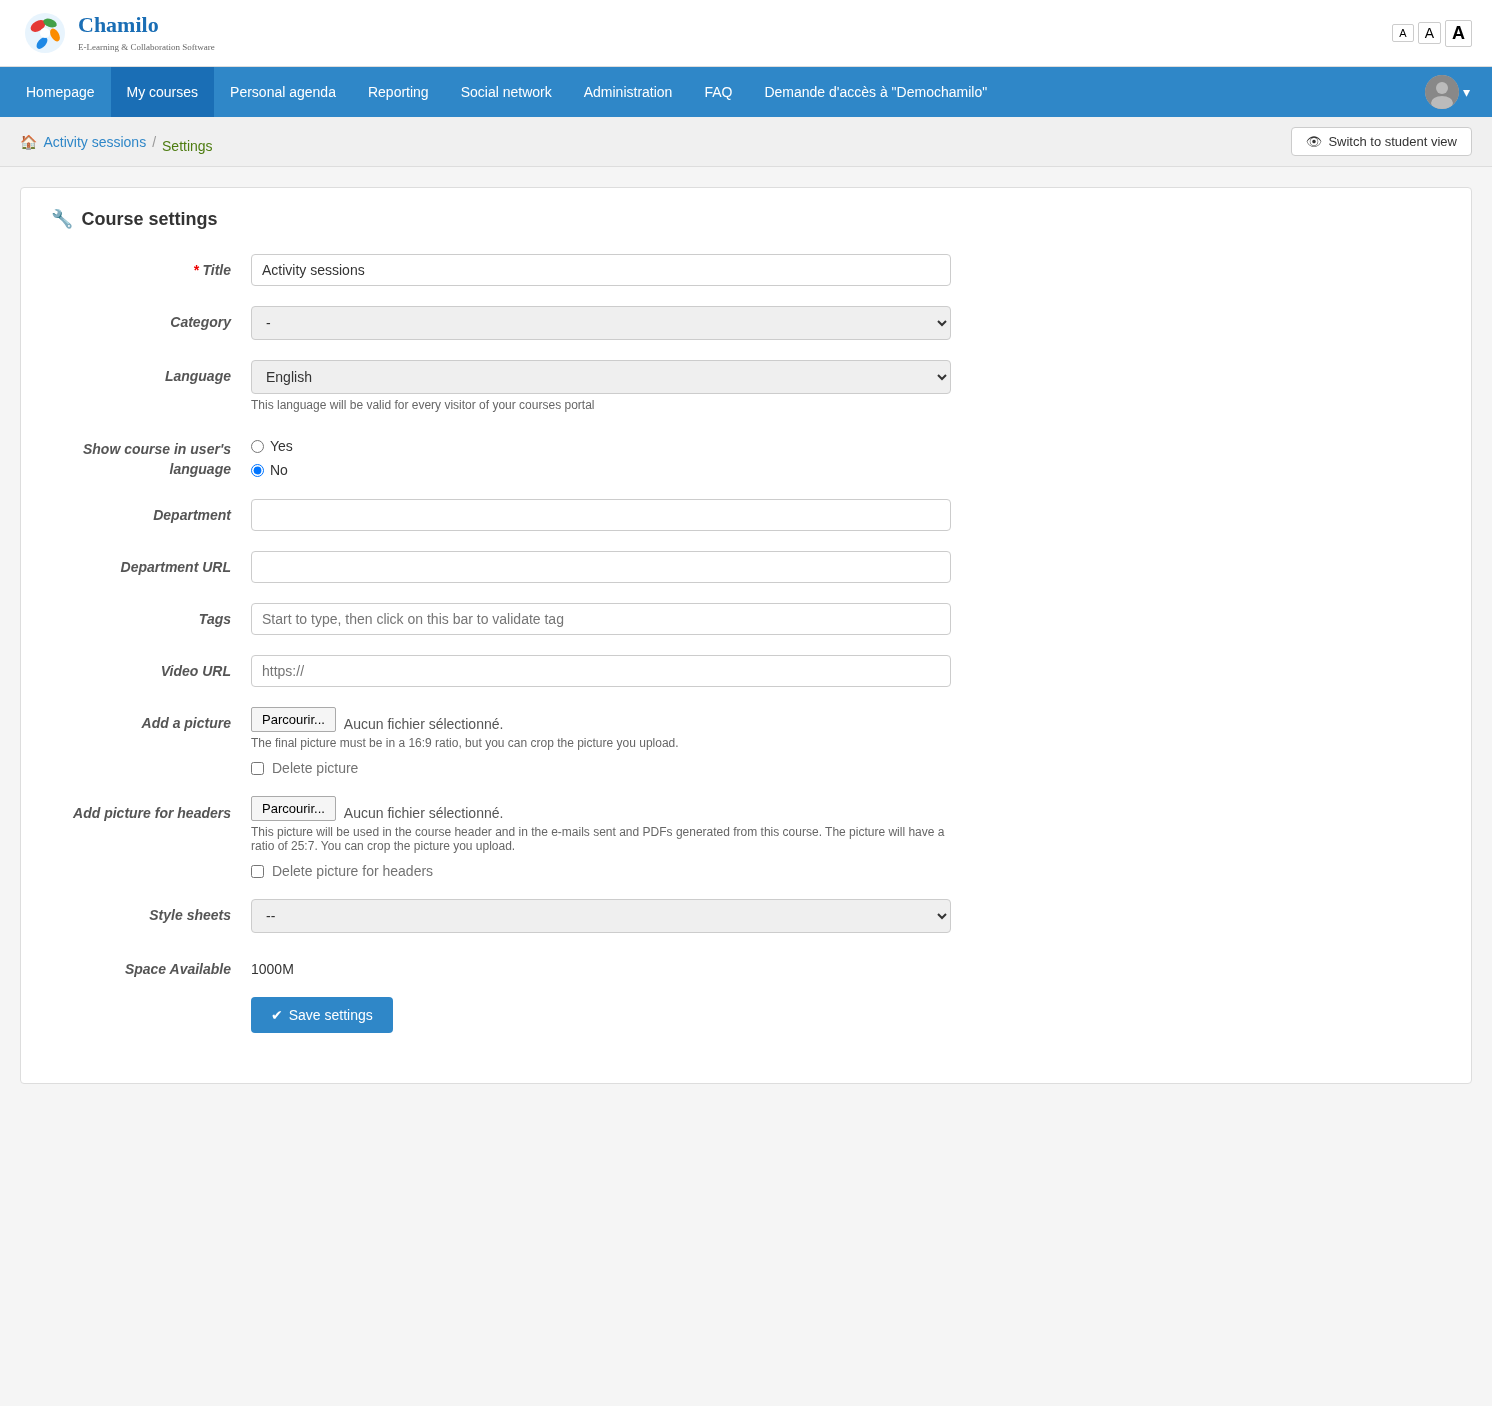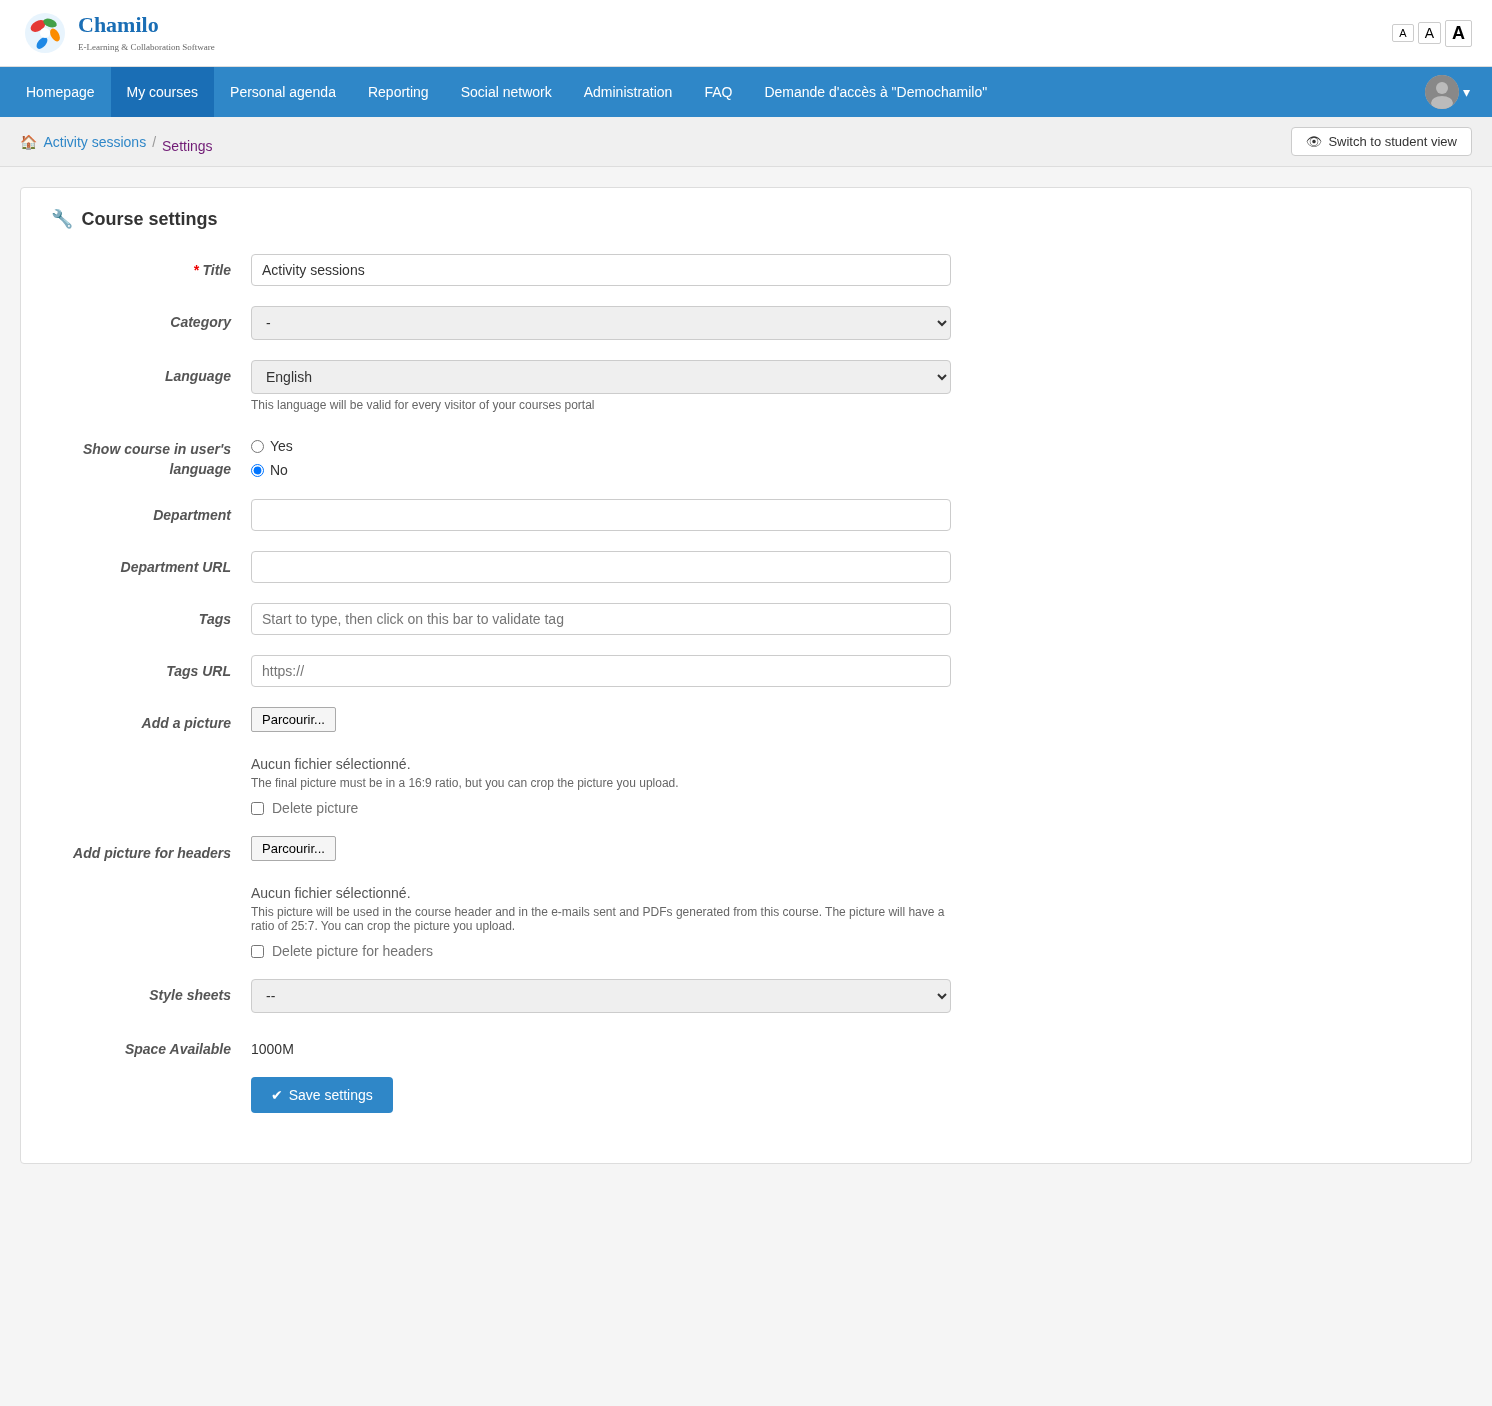--- a/index.html
+++ b/index.html
@@ -67,21 +67,21 @@
       background: #f0f0f0;
       border-bottom: 1px solid #ddd;
       padding: 10px 20px;
       display: flex;
       align-items: center;
       justify-content: space-between;
     }
     .breadcrumb { display: flex; align-items: center; gap: 6px; font-size: 14px; }
     .breadcrumb a { color: #2f87c8; text-decoration: none; }
     .breadcrumb .sep { color: #999; }
-    .breadcrumb .current { color: #701a75; margin-top: 8px; }
+    .breadcrumb .current { color: #4d7c0f; margin-top: 8px; }
     .switch-btn {
       background: #fff;
       border: 1px solid #ccc;
       padding: 6px 14px;
       border-radius: 4px;
       cursor: pointer;
       font-size: 13px;
       color: #333;
       display: flex;
       align-items: center;
@@ -136,21 +136,21 @@
     select.form-control { appearance: auto; }
     .form-hint {
       font-size: 12px;
       color: #666;
       margin-top: 4px;
     }
     .radio-group { display: flex; flex-direction: column; gap: 8px; padding-top: 6px; }
     .radio-item { display: flex; align-items: center; gap: 6px; }
     .radio-item input[type=radio] { cursor: pointer; }
 
-    .file-row { display: flex; align-items: flex-start; gap: 24px; margin-bottom: 4px; flex-direction: column; }
+    .file-row { display: flex; align-items: flex-end; gap: 8px; margin-bottom: 4px; }
     .browse-btn {
       border: 1px solid #aaa;
       background: #f5f5f5;
       padding: 4px 10px;
       border-radius: 2px;
       cursor: pointer;
       font-size: 13px;
     }
     .file-name { font-size: 14px; color: #555; }
 
@@ -308,21 +308,21 @@
     </div>
 
     <div class="form-row">
       <div class="form-label">Tags</div>
       <div class="form-control-wrap">
         <input type="text" class="form-control" placeholder="Start to type, then click on this bar to validate tag" style="">
       </div>
     </div>
 
     <div class="form-row">
-      <div class="form-label">Tags URL</div>
+      <div class="form-label">Video URL</div>
       <div class="form-control-wrap">
         <input type="text" class="form-control" placeholder="https://" style="">
       </div>
     </div>
 
     <div class="form-row">
       <div class="form-label">Add a picture</div>
       <div class="form-control-wrap">
         <div class="file-row">
           <button class="browse-btn">Parcourir...</button>

